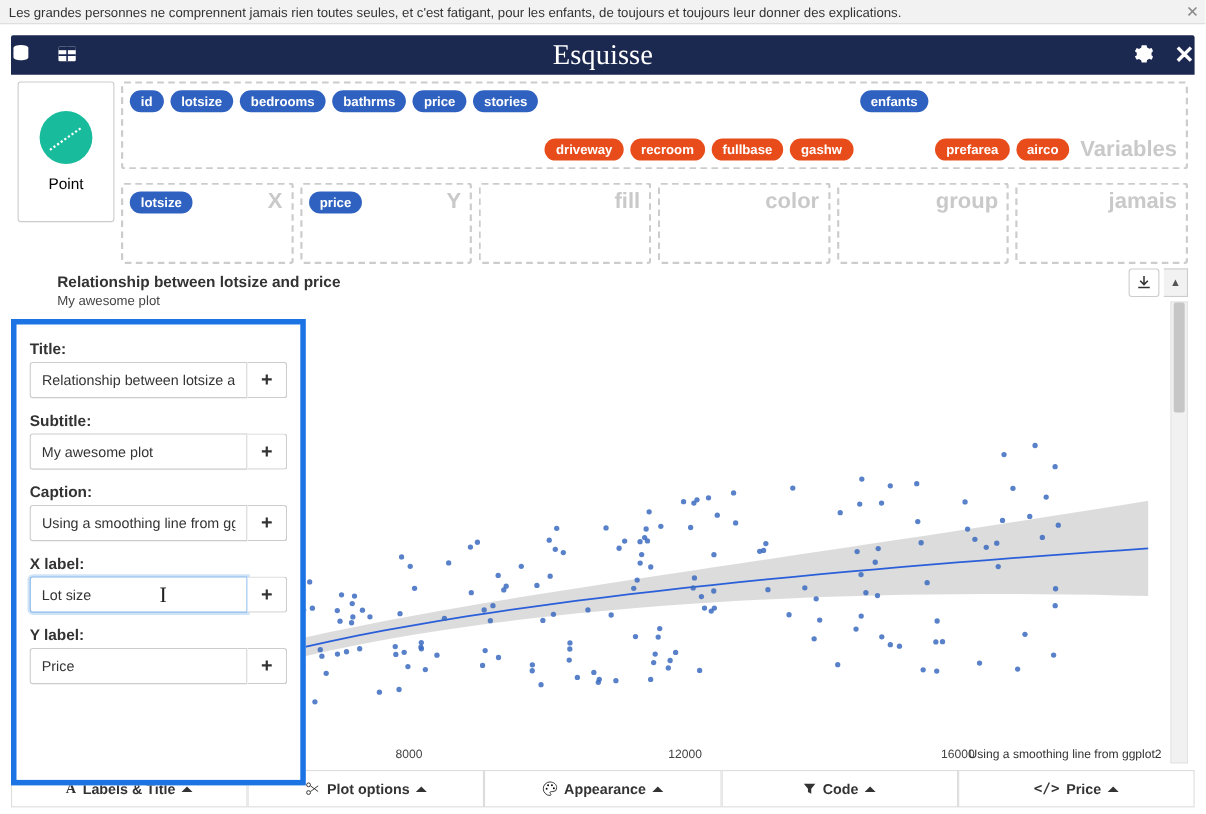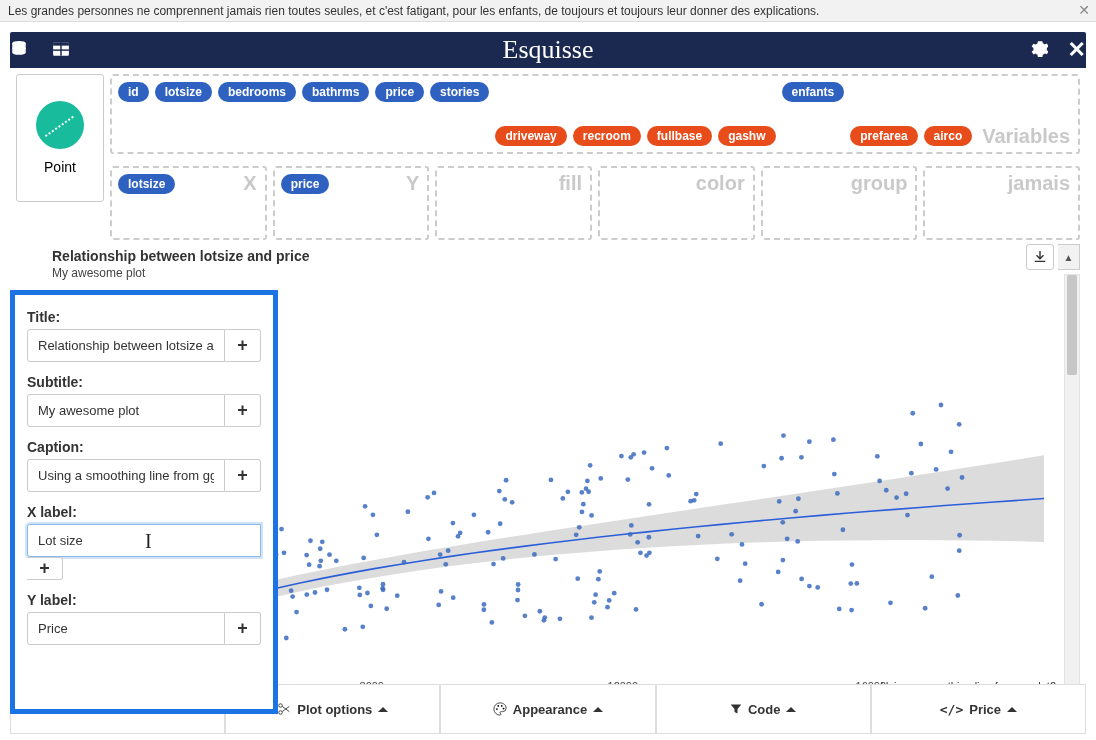--- a/index.html
+++ b/index.html
@@ -225,21 +225,21 @@
     display:flex;align-items:center;justify-content:center;
     font-size:18px;font-weight:bold;color:#333;
     background:#fff;
   }
 
   
   .bottom-bar {
     position:absolute;
     left:10px; right:10px; bottom:6px;
     display:flex;
-    height:50px;
+    height:34px;
   }
   .bottom-tab {
     flex:1;
     border:1px solid #ddd;
     display:flex;
     align-items:center;
     justify-content:center;
     gap:6px;
     font-size:13px;
     font-weight:bold;
@@ -695,21 +695,21 @@
     <div class="panel-plus">+</div>
   </div>
 
   <div class="panel-field-label">Caption:</div>
   <div class="panel-row">
     <input class="panel-input" value="Using a smoothing line from ggplot2" style="">
     <div class="panel-plus">+</div>
   </div>
 
   <div class="panel-field-label">X label:</div>
-  <div class="panel-row" style="position:relative;flex-direction:column;">
+  <div class="panel-row" style="position:relative;">
     <input class="panel-input focused" value="Lot size" style="">
     <div class="panel-plus">+</div>
     <span class="text-cursor" style="left:118px;top:6px;">I</span>
   </div>
 
   <div class="panel-field-label">Y label:</div>
   <div class="panel-row">
     <input class="panel-input" value="Price" style="">
     <div class="panel-plus">+</div>
   </div>

